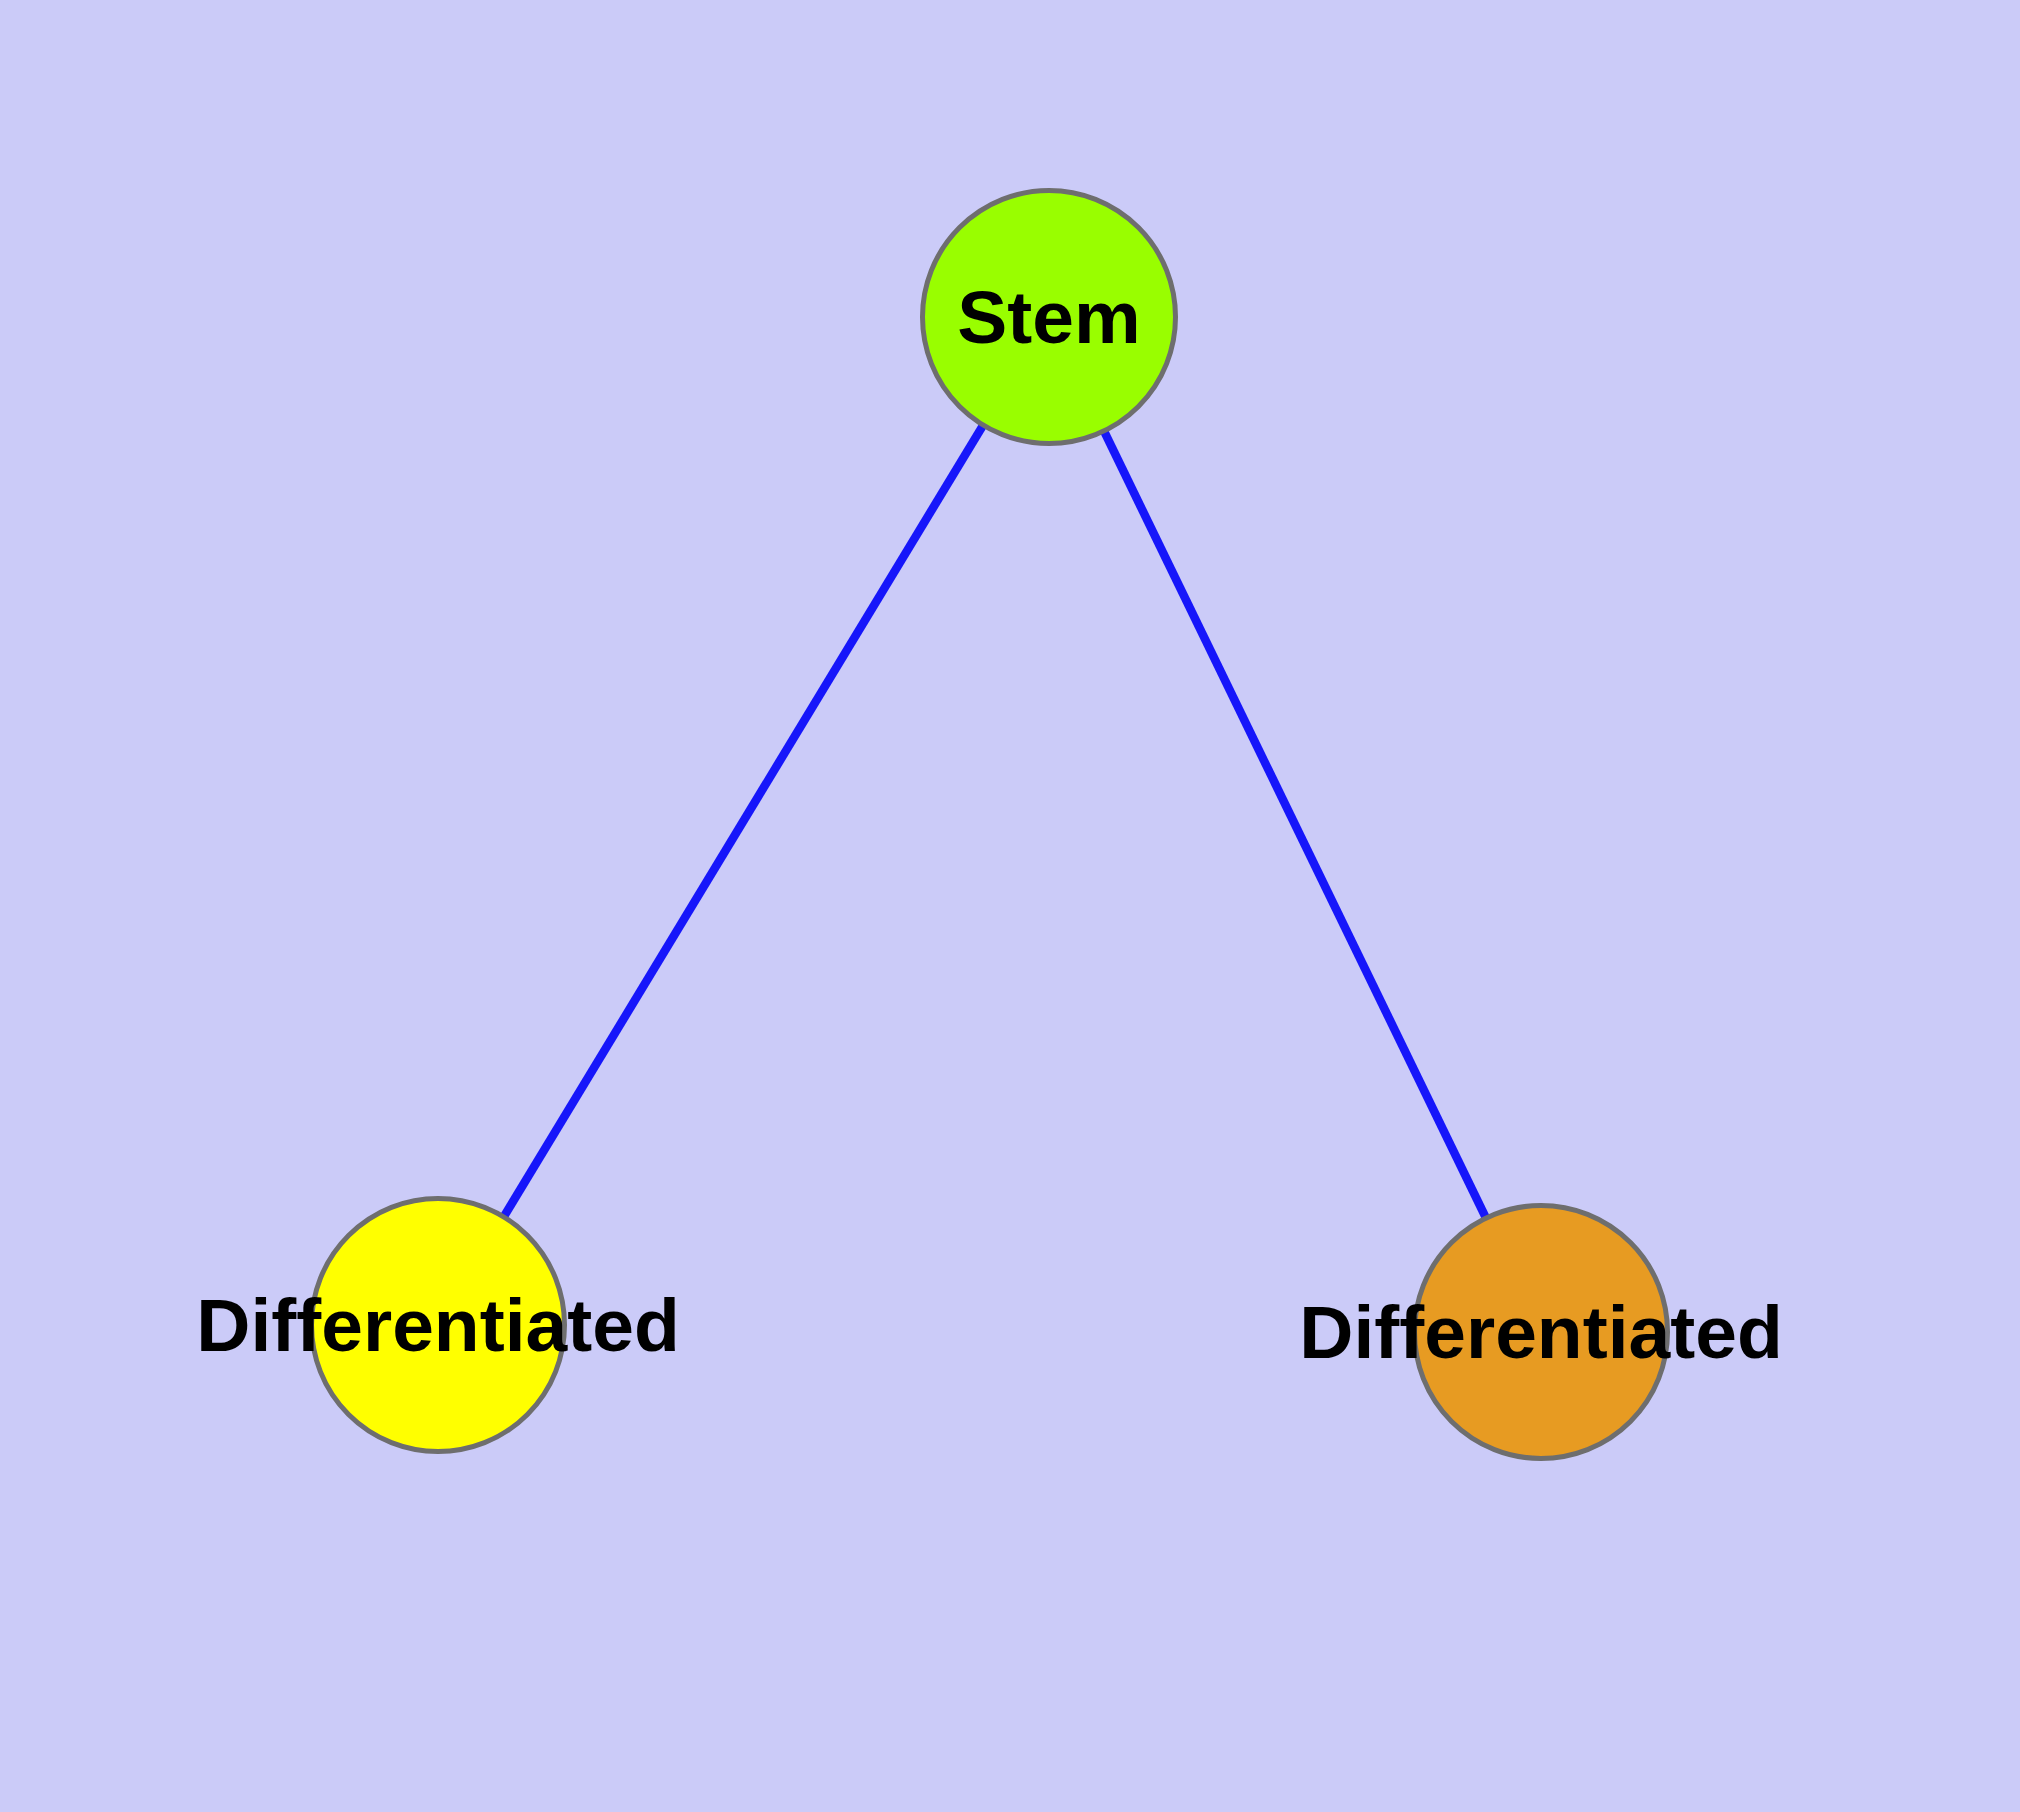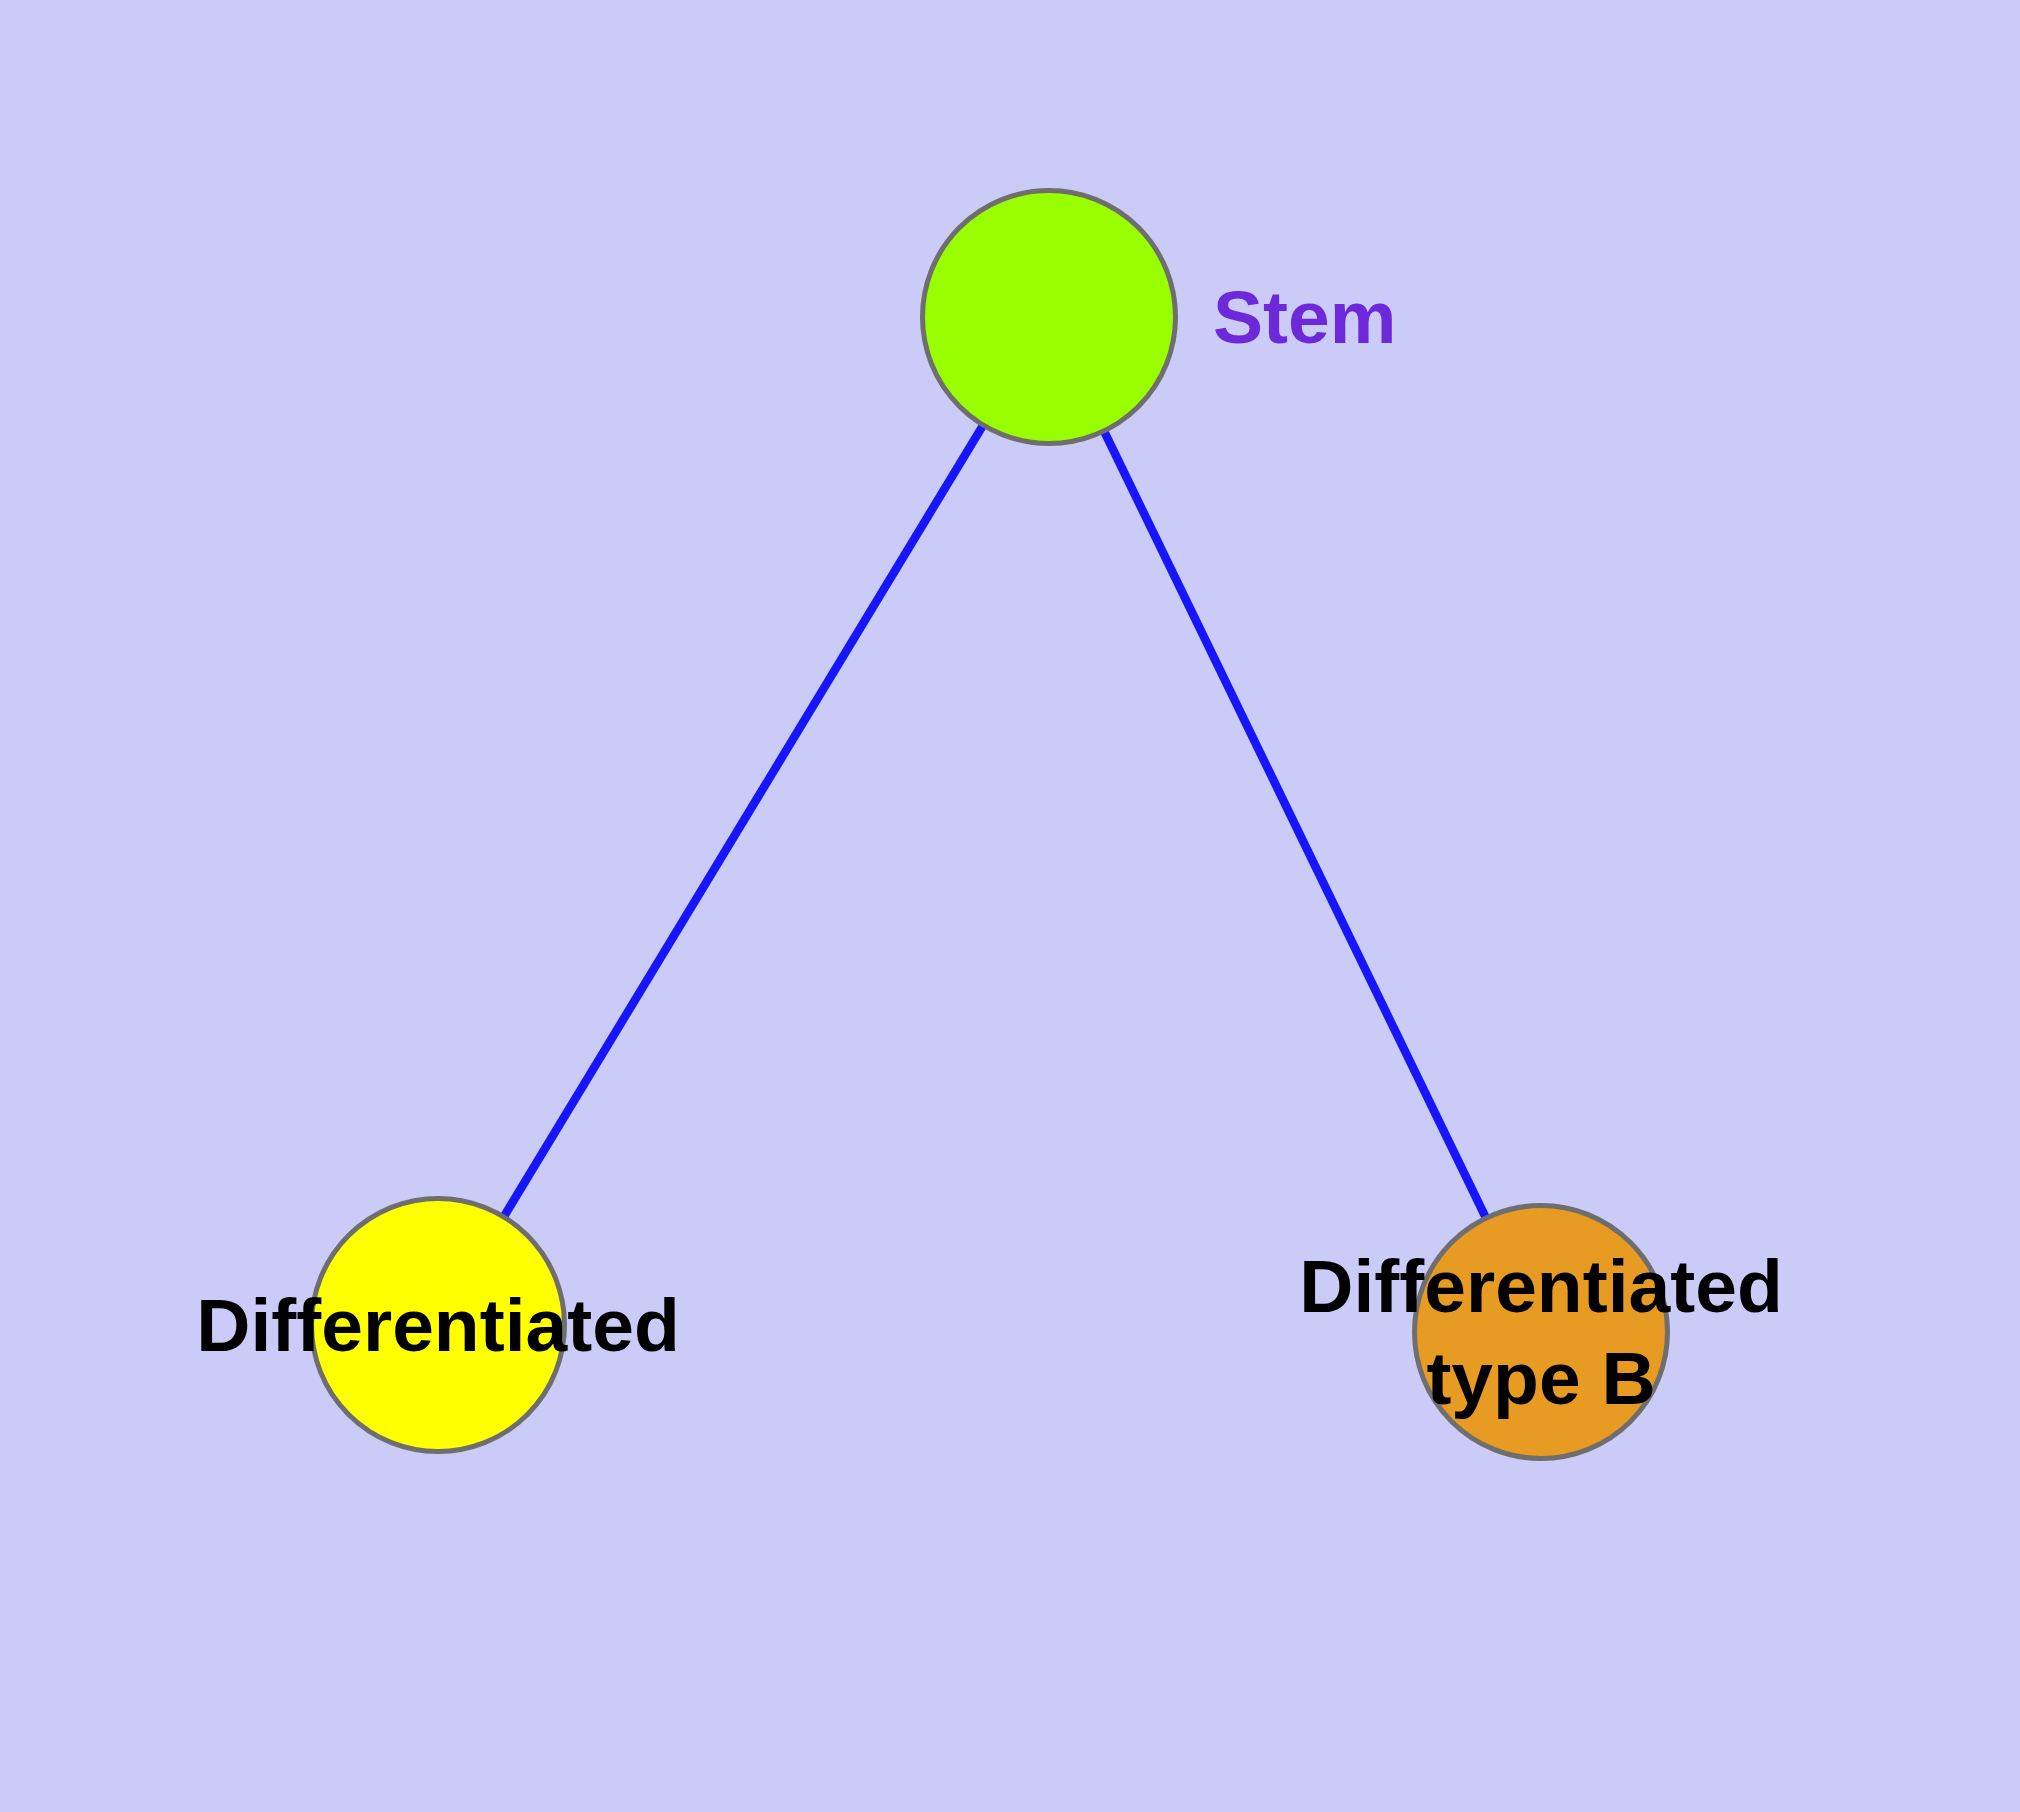--- a/index.html
+++ b/index.html
@@ -61,32 +61,31 @@
 <body>
 
 <div class="canvas" style="background-color: rgb(203, 203, 248);">
 
   <svg class="edges-svg" viewBox="0 0 2384 2138" xmlns="http://www.w3.org/2000/svg">
     <line class="edge" x1="1237" y1="374" x2="517" y2="1563" style="stroke: rgb(22, 22, 250);"></line>
     <line class="edge" x1="1237" y1="374" x2="1818" y2="1571" style="stroke: rgb(22, 22, 250);"></line>
   </svg>
 
   <div class="node node-stem" style="background-color: rgb(153, 254, 0); border-color: rgb(110, 110, 110);">
-    <div class="node-label" style="color: #6d28d9; text-align: right;">
+    <div class="node-label" style="color: #000000;">
       <span>Stem</span>
     </div>
   </div>
 
   <div class="node node-type-a" style="background-color: rgb(255, 255, 0); border-color: rgb(110, 110, 110);">
     <div class="node-label" style="color: rgb(0, 0, 0);">
       <span>Differentiated</span>
     </div>
   </div>
 
   <div class="node node-type-b" style="background-color: rgb(231, 155, 34); border-color: rgb(110, 110, 110);">
     <div class="node-label" style="color: rgb(0, 0, 0);">
       <span>Differentiated</span>
-      <span>type B</span>
     </div>
   </div>
 
 </div>
 
 
 </body></html>

